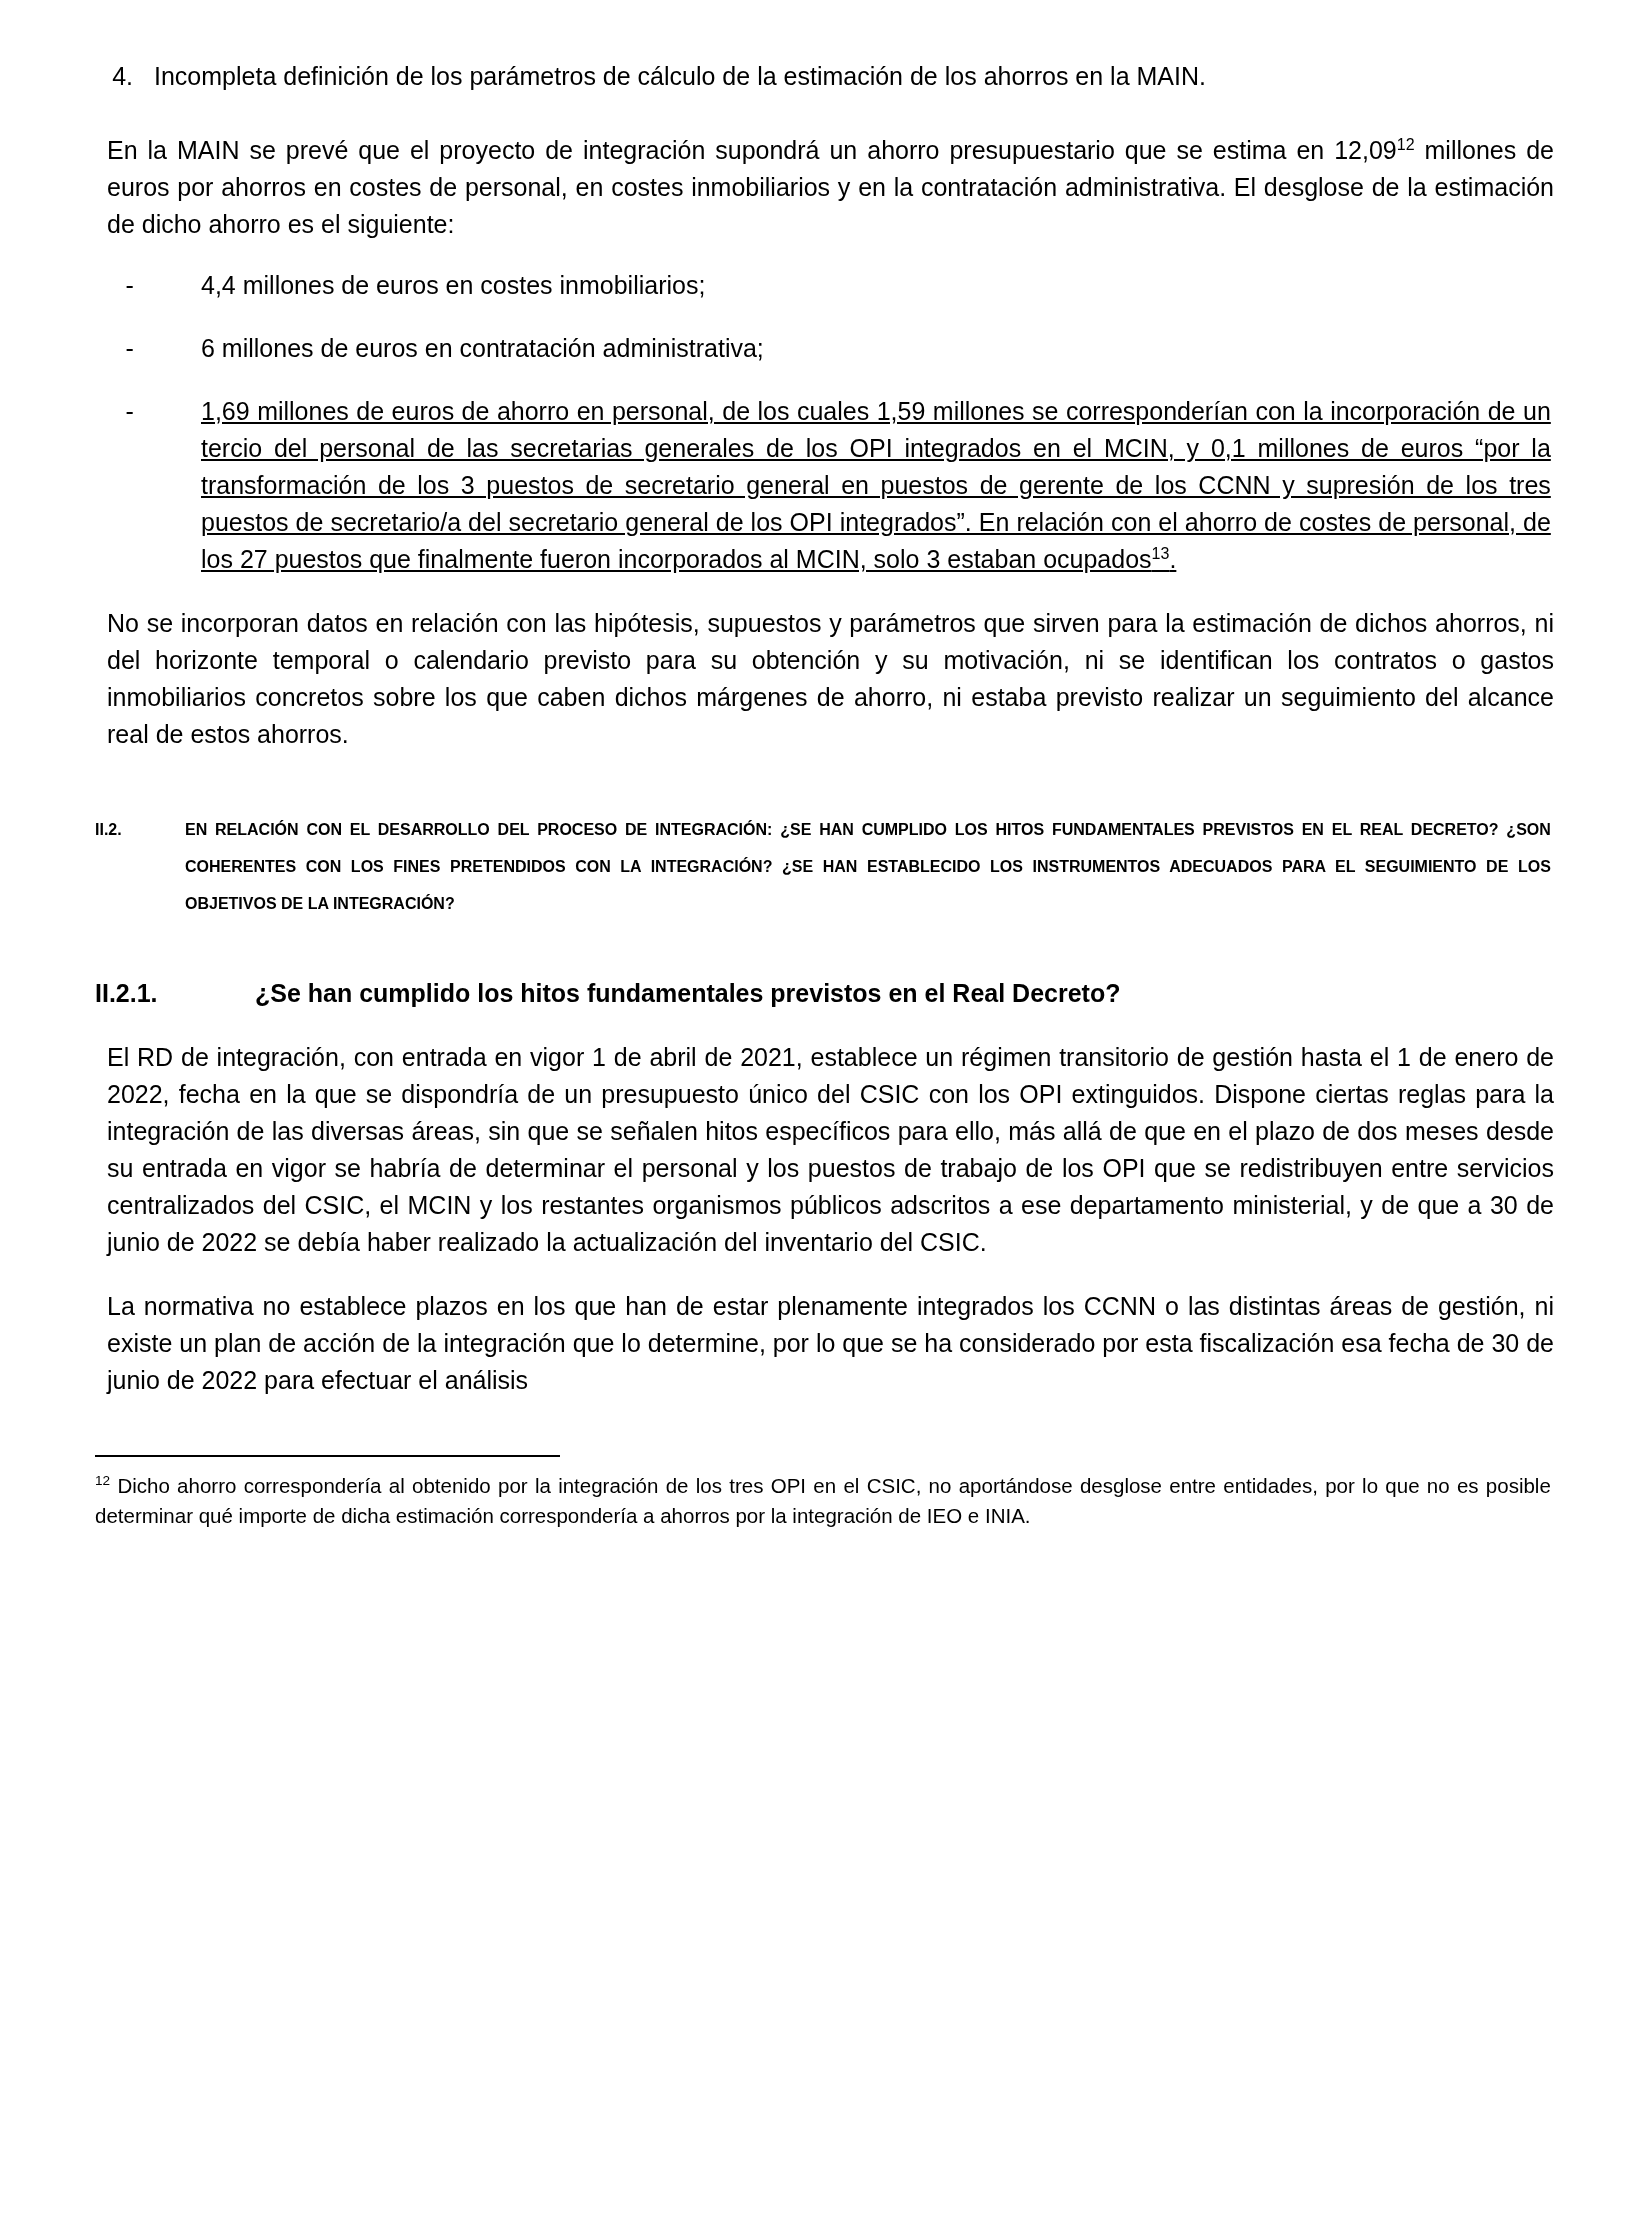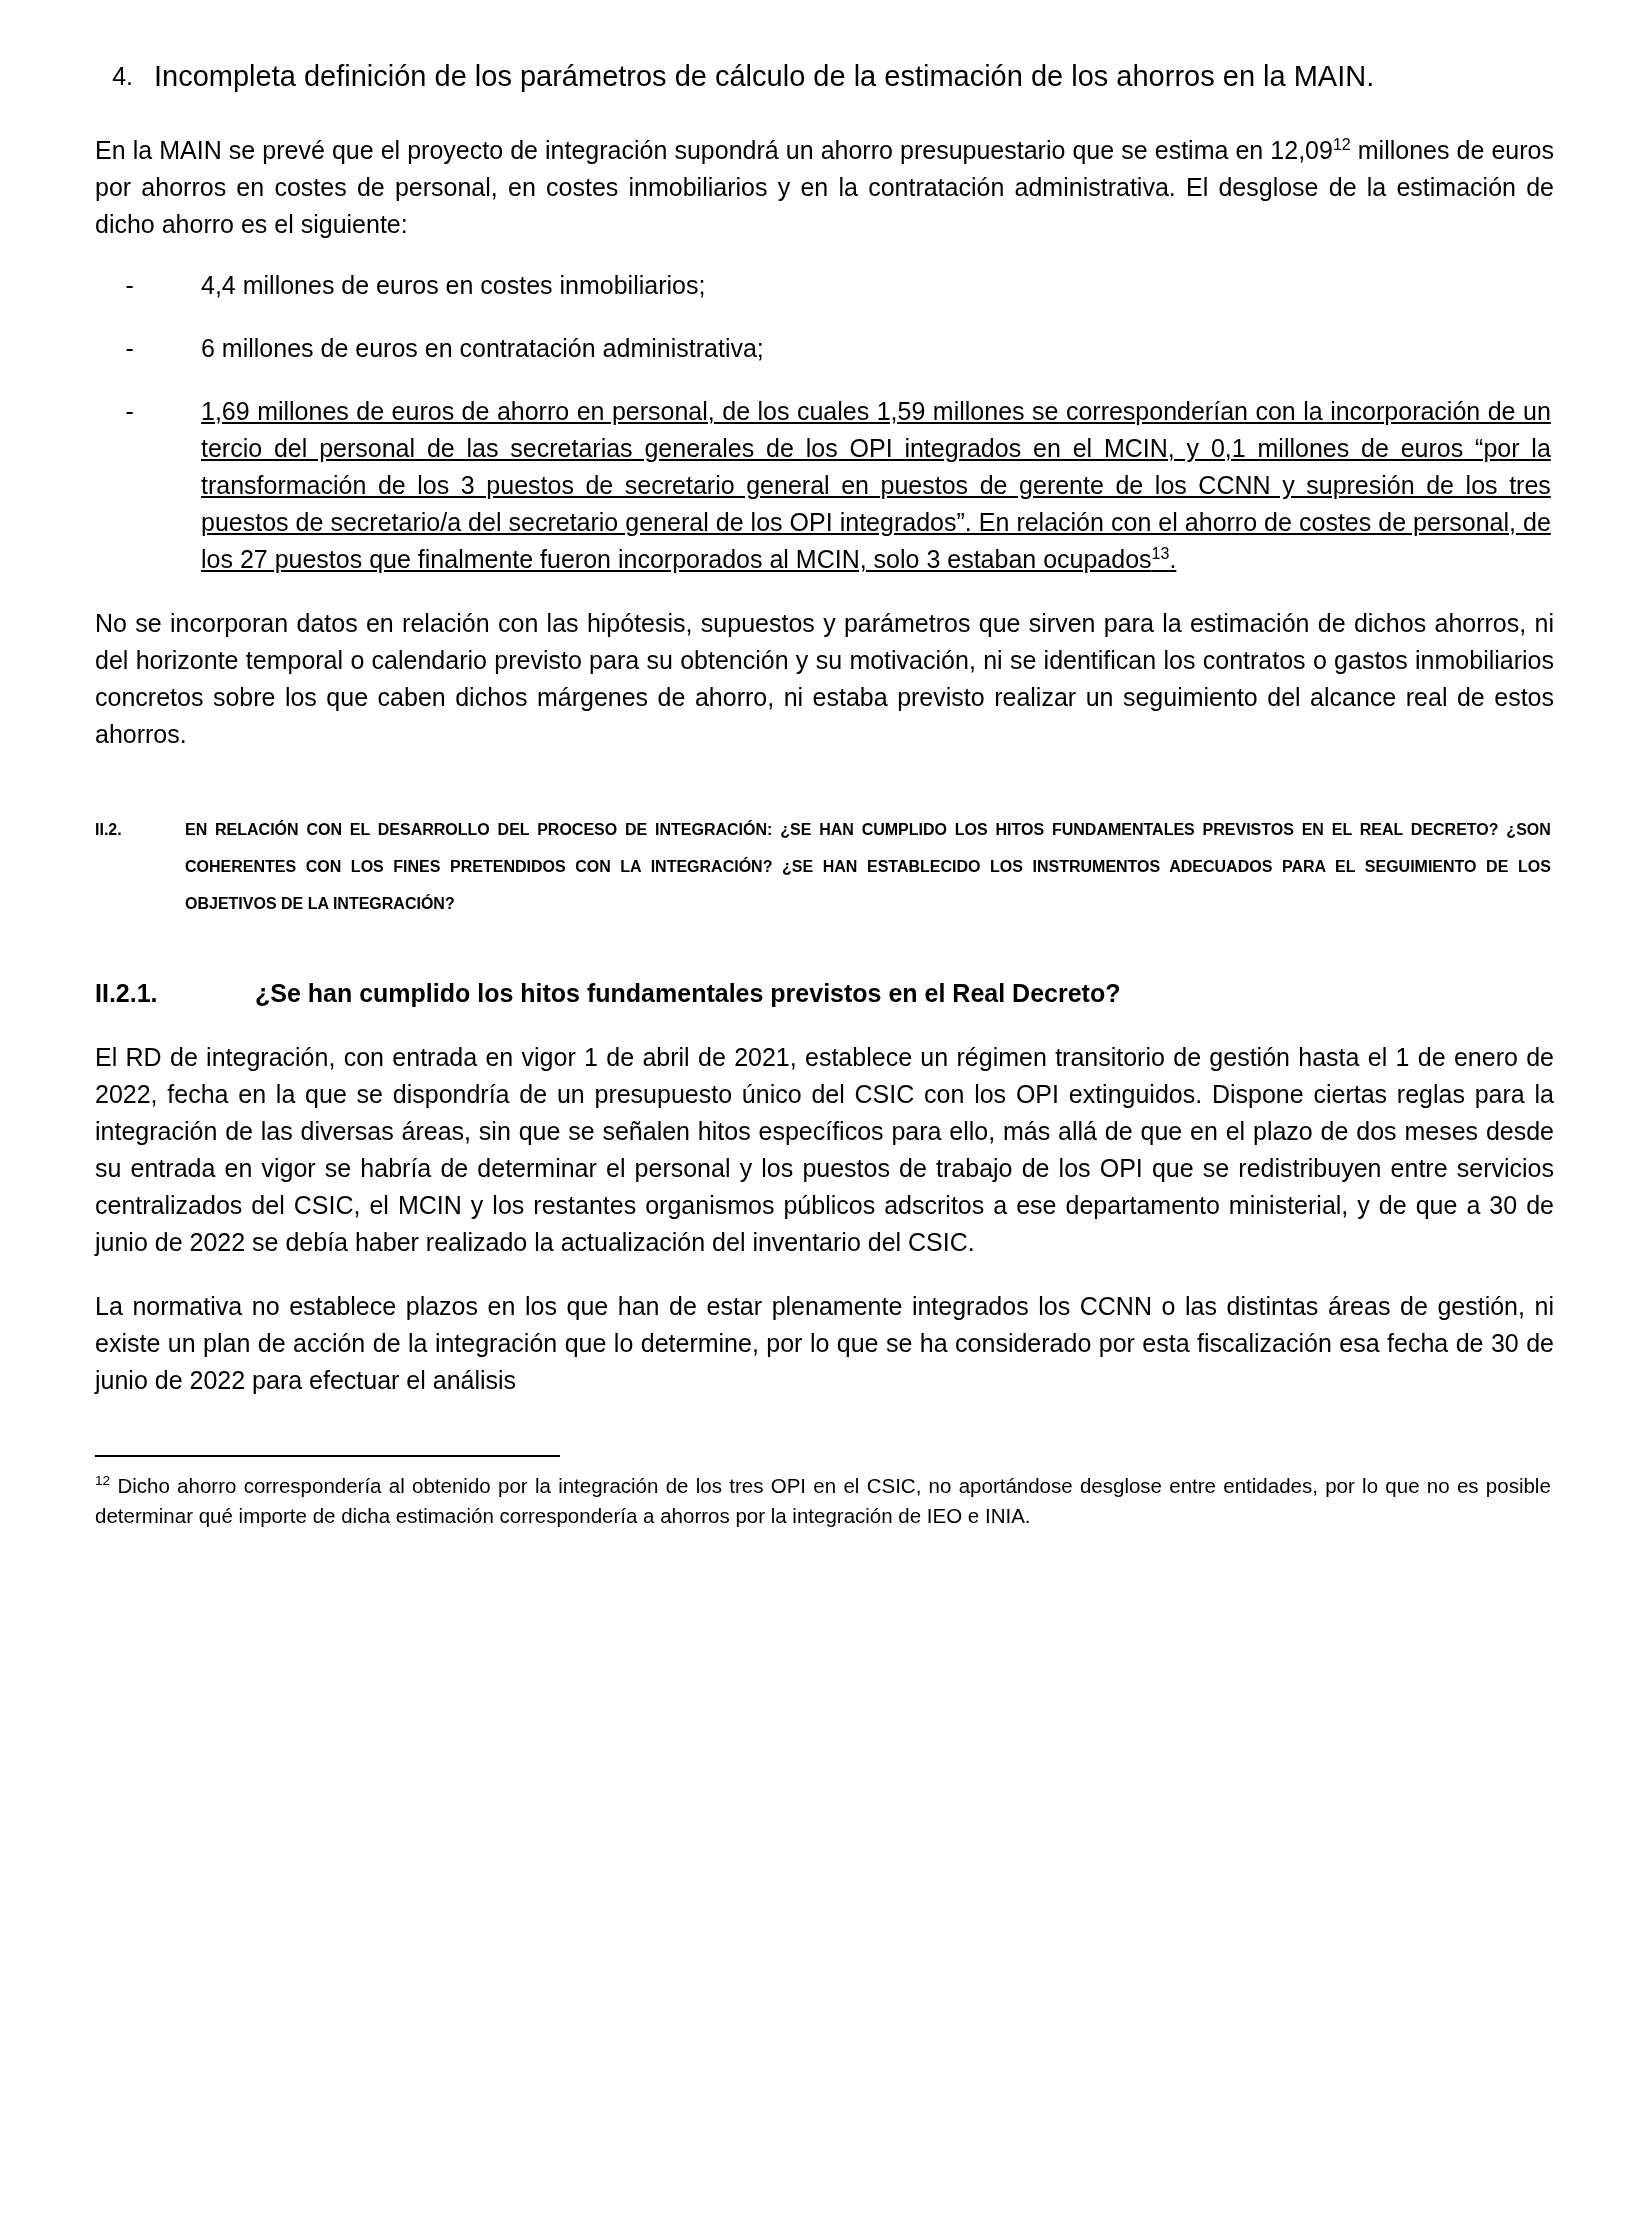--- a/index.html
+++ b/index.html
@@ -29,32 +29,32 @@
     width: 59px;
     flex: 0 0 59px;
     text-align: right;
     padding-right: 21px;
     box-sizing: border-box;
     font-size: 25px;
     line-height: 37px;
   }
   .num-item .num-text {
     flex: 1;
-    font-size: 29px;
+    font-size: 25px;
     line-height: 37px;
     text-align: justify;
     text-justify: inter-word;
     padding-right: 9.6px;
   }
   p.body {
     font-size: 25px;
     line-height: 37px;
     text-align: justify;
     text-justify: inter-word;
-    margin: 27px 0 0 0;
+    margin: 27px 0 0 12px;
   }
   p.body.first {
     margin-top: 37px;
   }
   .dash-list {
     margin: 24px 0 0 0;
   }
   .dash-item {
     display: flex;
     margin-bottom: 26px;

